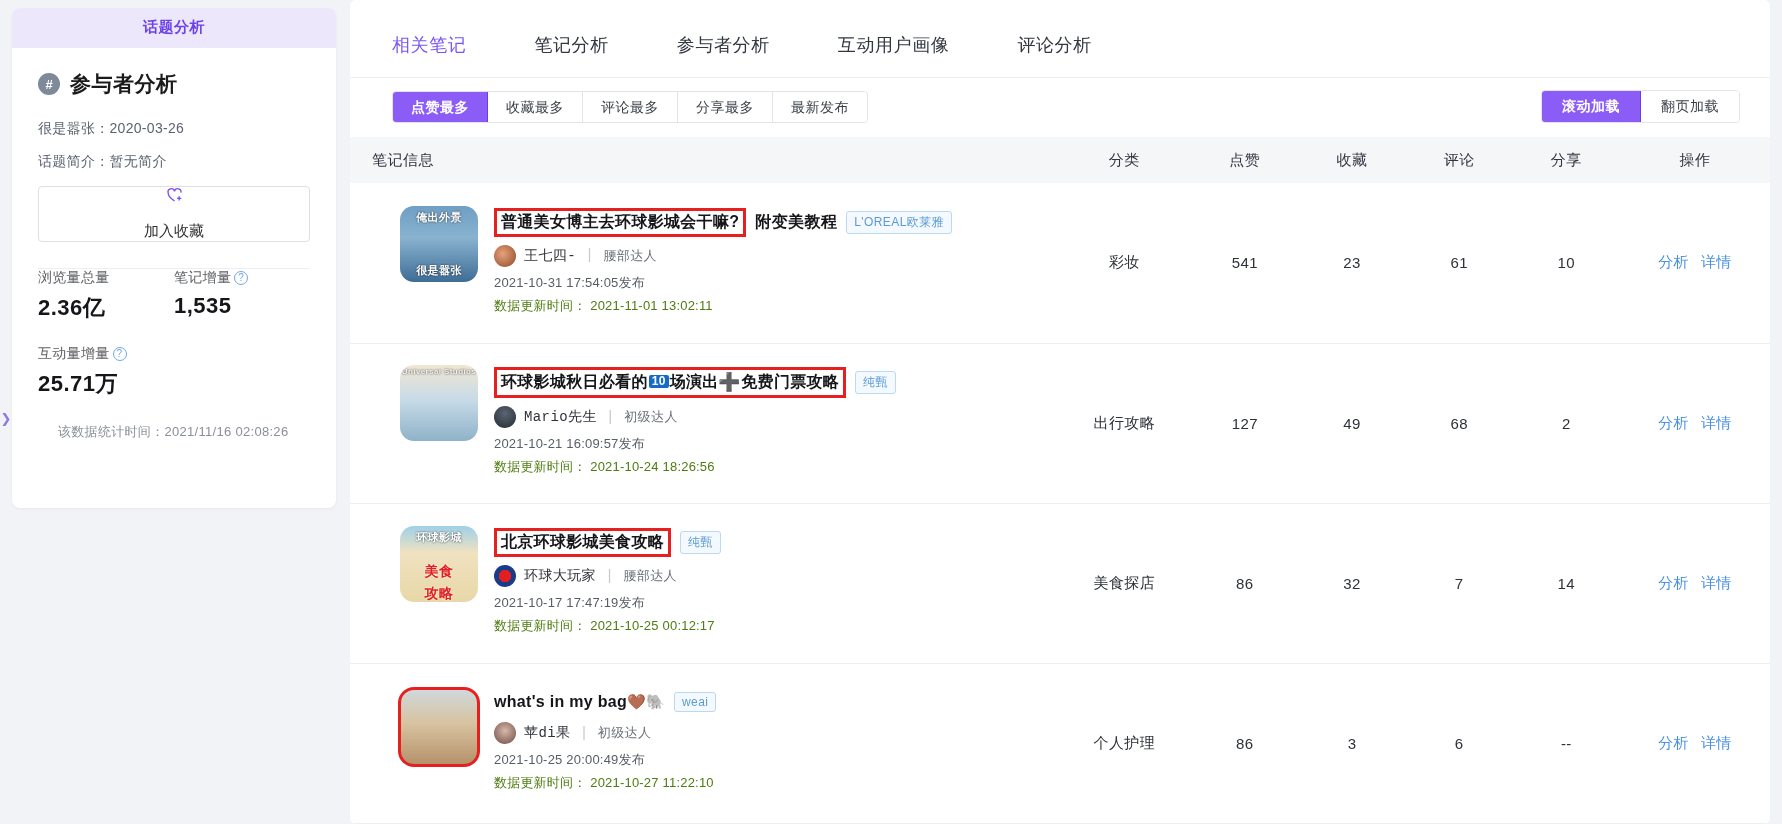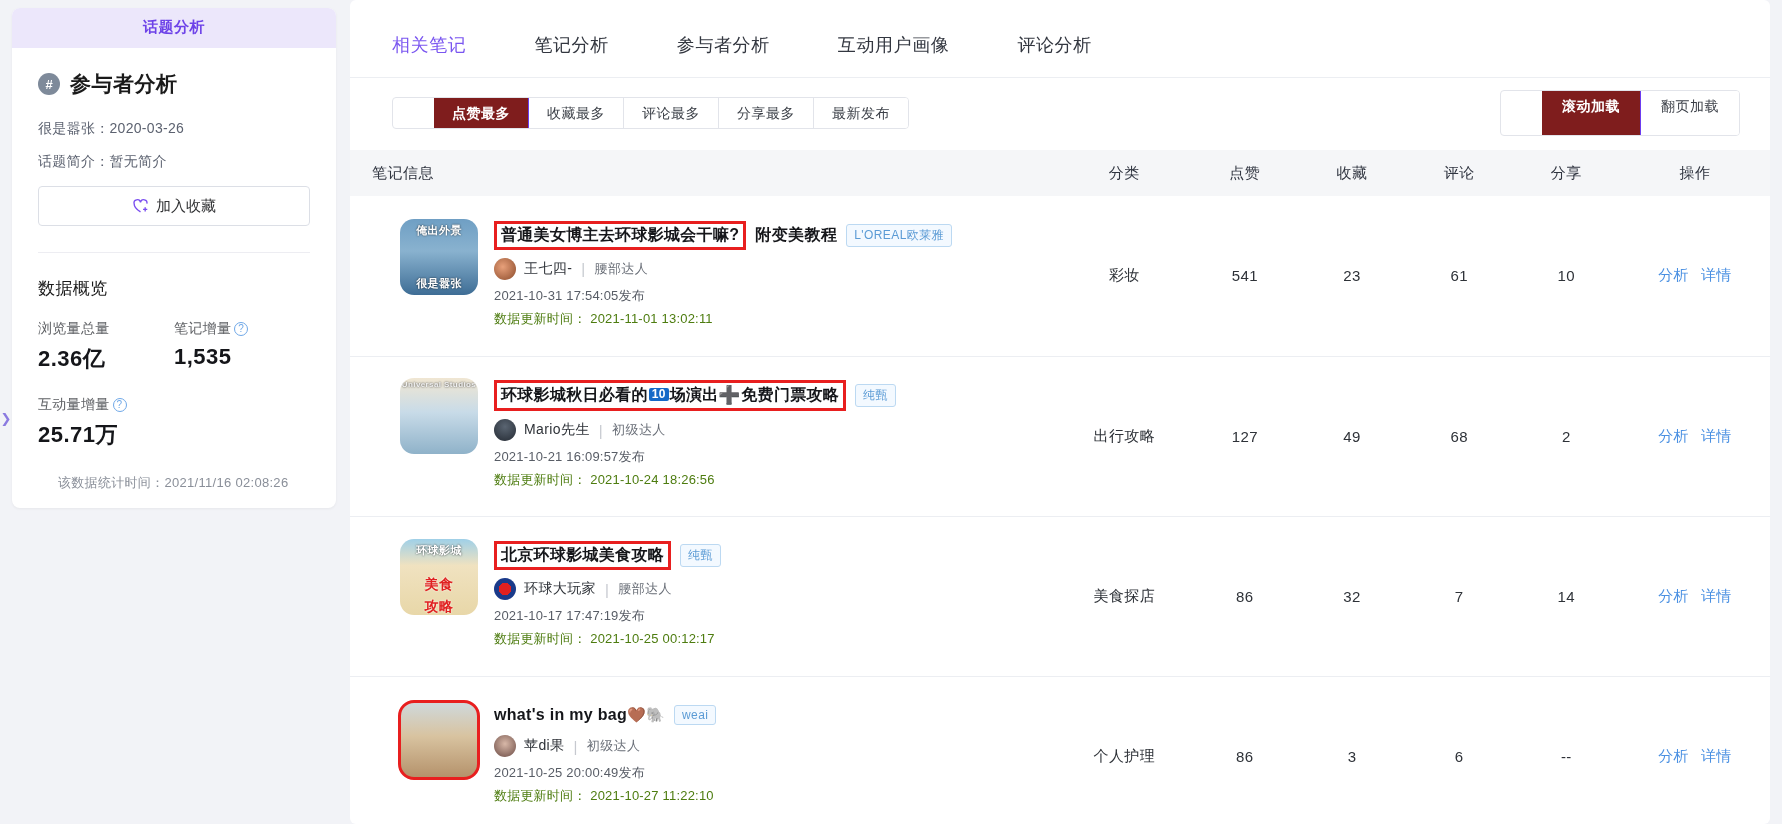--- a/index.html
+++ b/index.html
@@ -31,25 +31,26 @@
     background: #7e8a9a; color: #fff;
     display: flex; align-items: center; justify-content: center;
     font-size: 13px; font-weight: 700; line-height: 1;
   }
   .topic-title { font-size: 21px; font-weight: 700; color: #1a1a1a; letter-spacing: .5px; }
   .meta-line { font-size: 14px; color: #5c6270; margin-bottom: 15px; letter-spacing: .3px; }
   .meta-line .lbl { color: #5c6270; }
   .meta-line .val { color: #5c6270; }
   .fav-btn {
     margin-top: 10px;
-    width: 100%; height: 40px; border: 1px solid #dcdfe6; border-radius: 4px;
+    width: 100%; height: 56px; border: 1px solid #dcdfe6; border-radius: 4px;
     background: #fff; cursor: pointer;
-    display: flex; align-items: center; justify-content: center; gap: 7px;
+    display: flex; align-items: center; justify-content: space-between; gap: 7px;
     font-size: 15px; color: #303133;
     font-family: "Liberation Sans", sans-serif;
+    flex-direction: column;
   }
   .heart-ico { display: inline-flex; color: #7a4ef0; }
   .divider { height: 1px; background: #ededf2; margin: 26px 0 0 0; }
   .overview-title { font-size: 17px; color: #1a1a1a; font-weight: 400; margin: 24px 0 20px; letter-spacing: .4px; }
   .stat-grid { display: flex; flex-wrap: wrap; }
   .stat { width: 50%; margin-bottom: 22px; }
   .stat-label { font-size: 14px; color: #606266; display: flex; align-items: center; gap: 2px; letter-spacing: .3px; }
   .q-ico {
     width: 14px; height: 14px; border-radius: 50%; border: 1px solid #6fa8e8;
     color: #6fa8e8; font-size: 10px; line-height: 12px; text-align: center;
@@ -89,22 +90,22 @@
     display: flex; align-items: center; justify-content: space-between;
     padding: 12px 30px 14px 42px;
   }
   .btn-group { display: flex; border: 1px solid #e2e4ea; border-radius: 4px; overflow: hidden; }
   .btn-group .gbtn {
     padding: 0 18px; height: 30px; line-height: 30px;
     font-size: 14px; color: #3c4048; background: #fff; cursor: pointer;
     border-right: 1px solid #e2e4ea; letter-spacing: .5px;
   }
   .btn-group .gbtn:last-child { border-right: none; }
-  .btn-group .gbtn.active { background: #7f1d1d; color: #fff; font-weight: 700; border-right-color: #6b3df0; margin-left: 41px; }
-  .btn-group.right .gbtn { padding: 0 20px; height: 44px; line-height: 31px; }
+  .btn-group .gbtn.active { background: #8b5cf6; color: #fff; font-weight: 700; border-right-color: #6b3df0; }
+  .btn-group.right .gbtn { padding: 0 20px; height: 31px; line-height: 31px; }
 
   
   .tbl { width: 100%; border-collapse: collapse; table-layout: fixed; }
   .tbl thead th {
     background: #f5f6f8; font-weight: 400; color: #303540;
     font-size: 15px; text-align: center; height: 46px; letter-spacing: .5px;
   }
   .tbl thead th.first { text-align: left; padding-left: 22px; }
   .tbl tbody td {
     border-bottom: 1px solid #eceef2; text-align: center;
@@ -123,21 +124,21 @@
     font-size: 16px; font-weight: 700; color: #15161a;
     border: 3px solid #e81f1f; padding: 2px 4px 3px; line-height: 1.15;
     display: inline-block; white-space: nowrap; letter-spacing: .3px;
   }
   .note-title.no-box { border: none; padding: 2px 0 3px; }
   .title-suffix { font-size: 16px; font-weight: 700; color: #15161a; }
   .tag {
     font-size: 12px; color: #5b9bd5; border: 1px solid #bcd9f2;
     background: #f3f9ff; border-radius: 3px; padding: 2px 7px; white-space: nowrap;
   }
-  .author-line { display: flex; align-items: center; gap: 8px; margin: 6px 0 7px; }
+  .author-line { display: flex; align-items: center; gap: 8px; margin: 6px 0 7px; font-family: Liberation Mono, monospace; }
   .avatar { width: 22px; height: 22px; border-radius: 50%; flex: 0 0 22px; overflow: hidden; }
   .author-name { font-size: 14px; color: #2e3238; }
   .sep { color: #c6c9cf; margin: 0 1px; }
   .author-level { font-size: 13px; color: #6a6f78; }
   .time-line { font-size: 13px; color: #585d66; margin-bottom: 5px; letter-spacing: .2px; }
   .time-line.gray { color: #4d7c0f; }
   .ops a { color: #4a90e2; text-decoration: none; font-size: 15px; cursor: pointer; }
   .ops a + a { margin-left: 12px; }
 
   .emoji { font-size: 15px; }
@@ -193,21 +194,20 @@
         <div class="fav-btn">
           <span class="heart-ico">
             <svg width="17" height="16" viewBox="0 0 20 18" fill="none" stroke="#7a4ef0" stroke-width="1.6">
               <path d="M10 16S2.5 11.3 2.5 6.3A3.8 3.8 0 0 1 10 4.6a3.8 3.8 0 0 1 7.5 1.7"></path>
               <path d="M15.5 10.5v5M13 13h5"></path>
             </svg>
           </span>
           <span>加入收藏</span>
         </div>
         <div class="divider"></div>
-        <div class="overview-title">数据概览</div>
         <div class="stat-grid">
           <div class="stat">
             <div class="stat-label">
                 <span>浏览量总量</span>
               </div>
             <div class="stat-value">2.36亿</div>
           </div>
           <div class="stat">
             <div class="stat-label">
                 <span>笔记增量</span>

